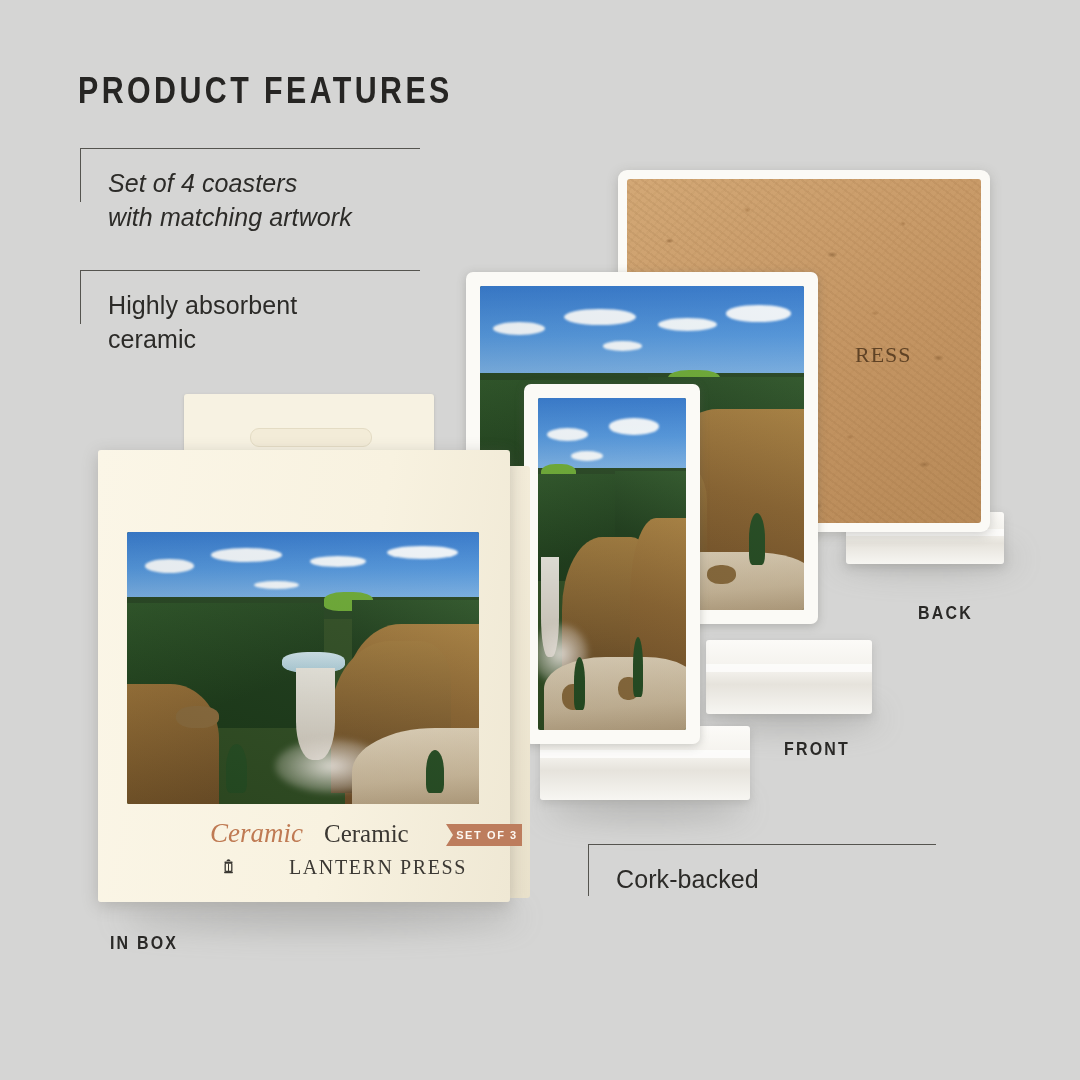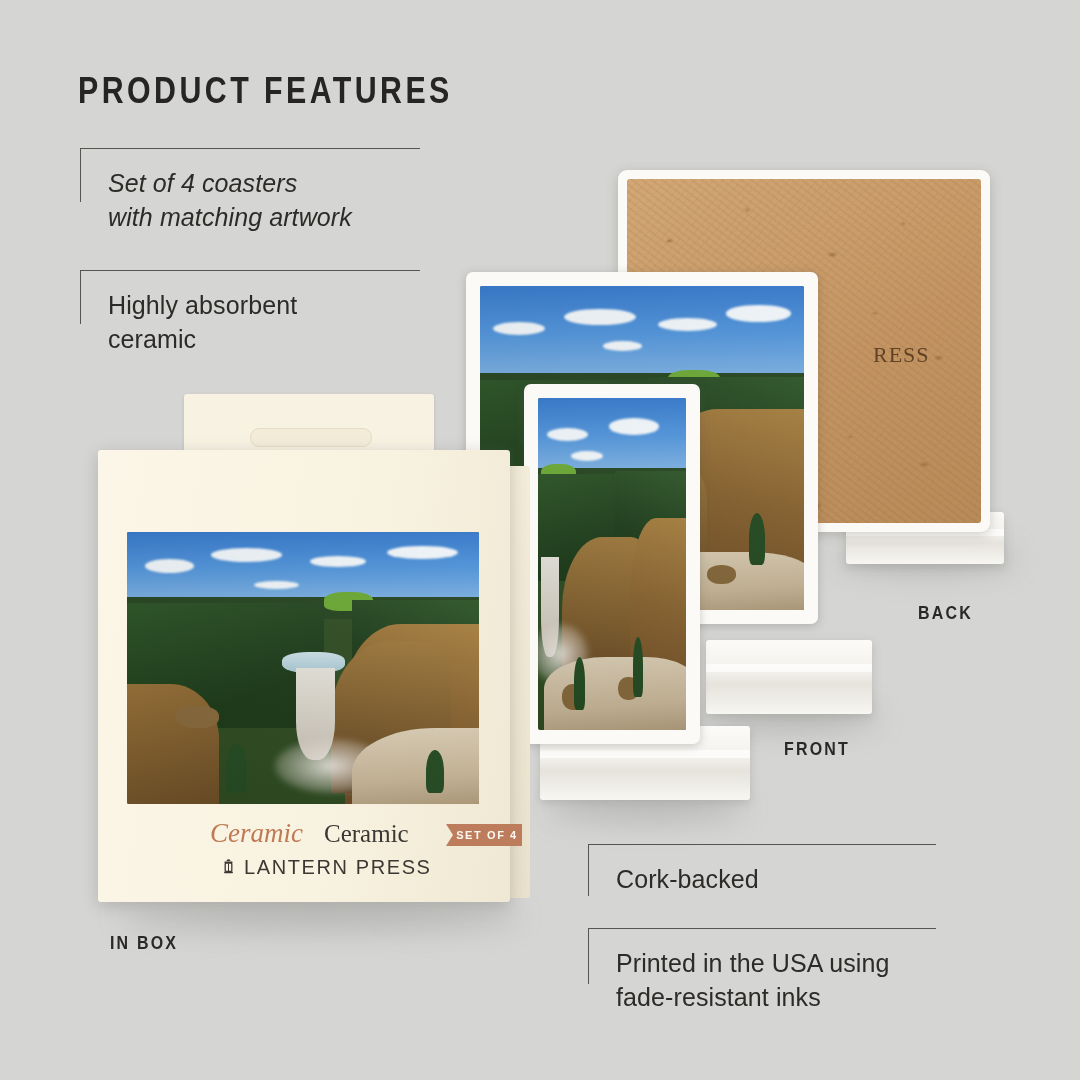--- a/index.html
+++ b/index.html
@@ -172,22 +172,22 @@
         box-shadow:inset 0 0 0 1px rgba(170,162,140,.5);}
   .box .ceramicword{
     position:absolute;font-family:"Liberation Serif","DejaVu Serif",serif;
     font-style:italic;color:#bf7a53;white-space:nowrap;
   }
   .box .coasterword{
     position:absolute;font-family:"Liberation Serif","DejaVu Serif",serif;
     color:#3b3833;white-space:nowrap;
   }
   .box .press{
-    position:absolute;font-family:Liberation Sans, sans-serif;
-    color:#3b3833;letter-spacing:1.6px;white-space:nowrap;
+    position:absolute;font-family:Liberation Serif, serif;
+    color:#3b3833;letter-spacing:1.6px;white-space:nowrap;margin-left:45px;
   }
   .box .lantern{position:absolute;}
   .ribbon{
     position:absolute;background:#bd7d5d;
     color:#fdf8f2;font-weight:bold;font-size:11px;letter-spacing:1.6px;
     display:flex;align-items:center;justify-content:center;
     clip-path:polygon(0 0,100% 0,100% 100%,0 100%,7px 50%);
     padding-left:6px;box-sizing:border-box;white-space:nowrap;
   }
 </style>
@@ -211,39 +211,33 @@
     <div class="txt" style="top:18px;width:330px;">Highly absorbent
 ceramic</div>
   </div>
 
   <div class="feature" style="left:588px;top:844px;width:348px;height:90px;">
     <div class="rule" style="width:348px;"></div>
     <div class="tick" style="height:52px;"></div>
     <div class="txt" style="top:18px;width:340px;">Cork-backed</div>
   </div>
 
-  <div class="feature" style="left:588px;top:928px;width:348px;height:110px;">
-    <div class="rule" style="width:348px;"></div>
-    <div class="tick" style="height:56px;"></div>
-    <div class="txt" style="top:18px;width:420px;">Printed in the USA using
-fade-resistant inks</div>
-  </div>
 
   <div class="scene">
 
     <div class="shadow" style="left:836px;top:546px;width:180px;height:26px;"></div>
 
     <div class="stand" style="left:846px;top:512px;width:158px;height:52px;">
       <div class="lip" style="top:17px;height:7px;"></div>
     </div>
 
     <div class="corktile" style="left:618px;top:170px;width:372px;height:362px;">
       <div class="cork" style="left:9px;top:9px;right:9px;bottom:9px;">
         <div class="grain"></div>
-        <div class="brandmark" style="left:246px;top:163px;text-align:center;">RESS</div>
+        <div class="brandmark" style="left:228px;top:163px;text-align:center;">RESS</div>
       </div>
     </div>
 
     <div class="caption" style="left:918px;top:602px;">BACK</div>
 
     <div class="shadow" style="left:700px;top:706px;width:180px;height:24px;"></div>
 
     <div class="stand" style="left:706px;top:640px;width:166px;height:74px;">
       <div class="lip" style="top:24px;height:8px;"></div>
     </div>
@@ -344,21 +338,21 @@
             <div class="rock" style="left:14%;top:64%;width:12%;height:8%;"></div>
             <div class="tree" style="left:28%;top:78%;width:6%;height:18%;"></div>
             <div class="tree" style="left:85%;top:80%;width:5%;height:16%;"></div>
             <div class="shade"></div>
           </div>
         </div>
 
         <div class="ceramicword" style="left:112px;top:368px;font-size:27px;">Ceramic</div>
         <div class="coasterword" style="left:226px;top:370px;font-size:25px;">Ceramic</div>
 
-        <div class="ribbon" style="left:348px;top:374px;width:76px;height:22px;">SET OF 4</div>
+        <div class="ribbon" style="left:348px;top:374px;width:76px;height:22px;">SET OF 3</div>
 
         <span class="lantern" style="left:123px;top:408px;">
           <svg width="15" height="17" viewBox="0 0 15 17" aria-hidden="true">
             <path d="M7.5 1.2c1.1 0 1.9.8 1.9 1.8H5.6c0-1 .8-1.8 1.9-1.8z" fill="#3b3833"></path>
             <rect x="3.4" y="3.4" width="8.2" height="1.5" rx=".6" fill="#3b3833"></rect>
             <rect x="4.2" y="5.2" width="6.6" height="8.2" rx=".8" fill="none" stroke="#3b3833" stroke-width="1.3"></rect>
             <rect x="3.1" y="13.6" width="8.8" height="1.6" rx=".6" fill="#3b3833"></rect>
             <line x1="7.5" y1="5.6" x2="7.5" y2="13.1" stroke="#3b3833" stroke-width="1"></line>
           </svg>
         </span>

